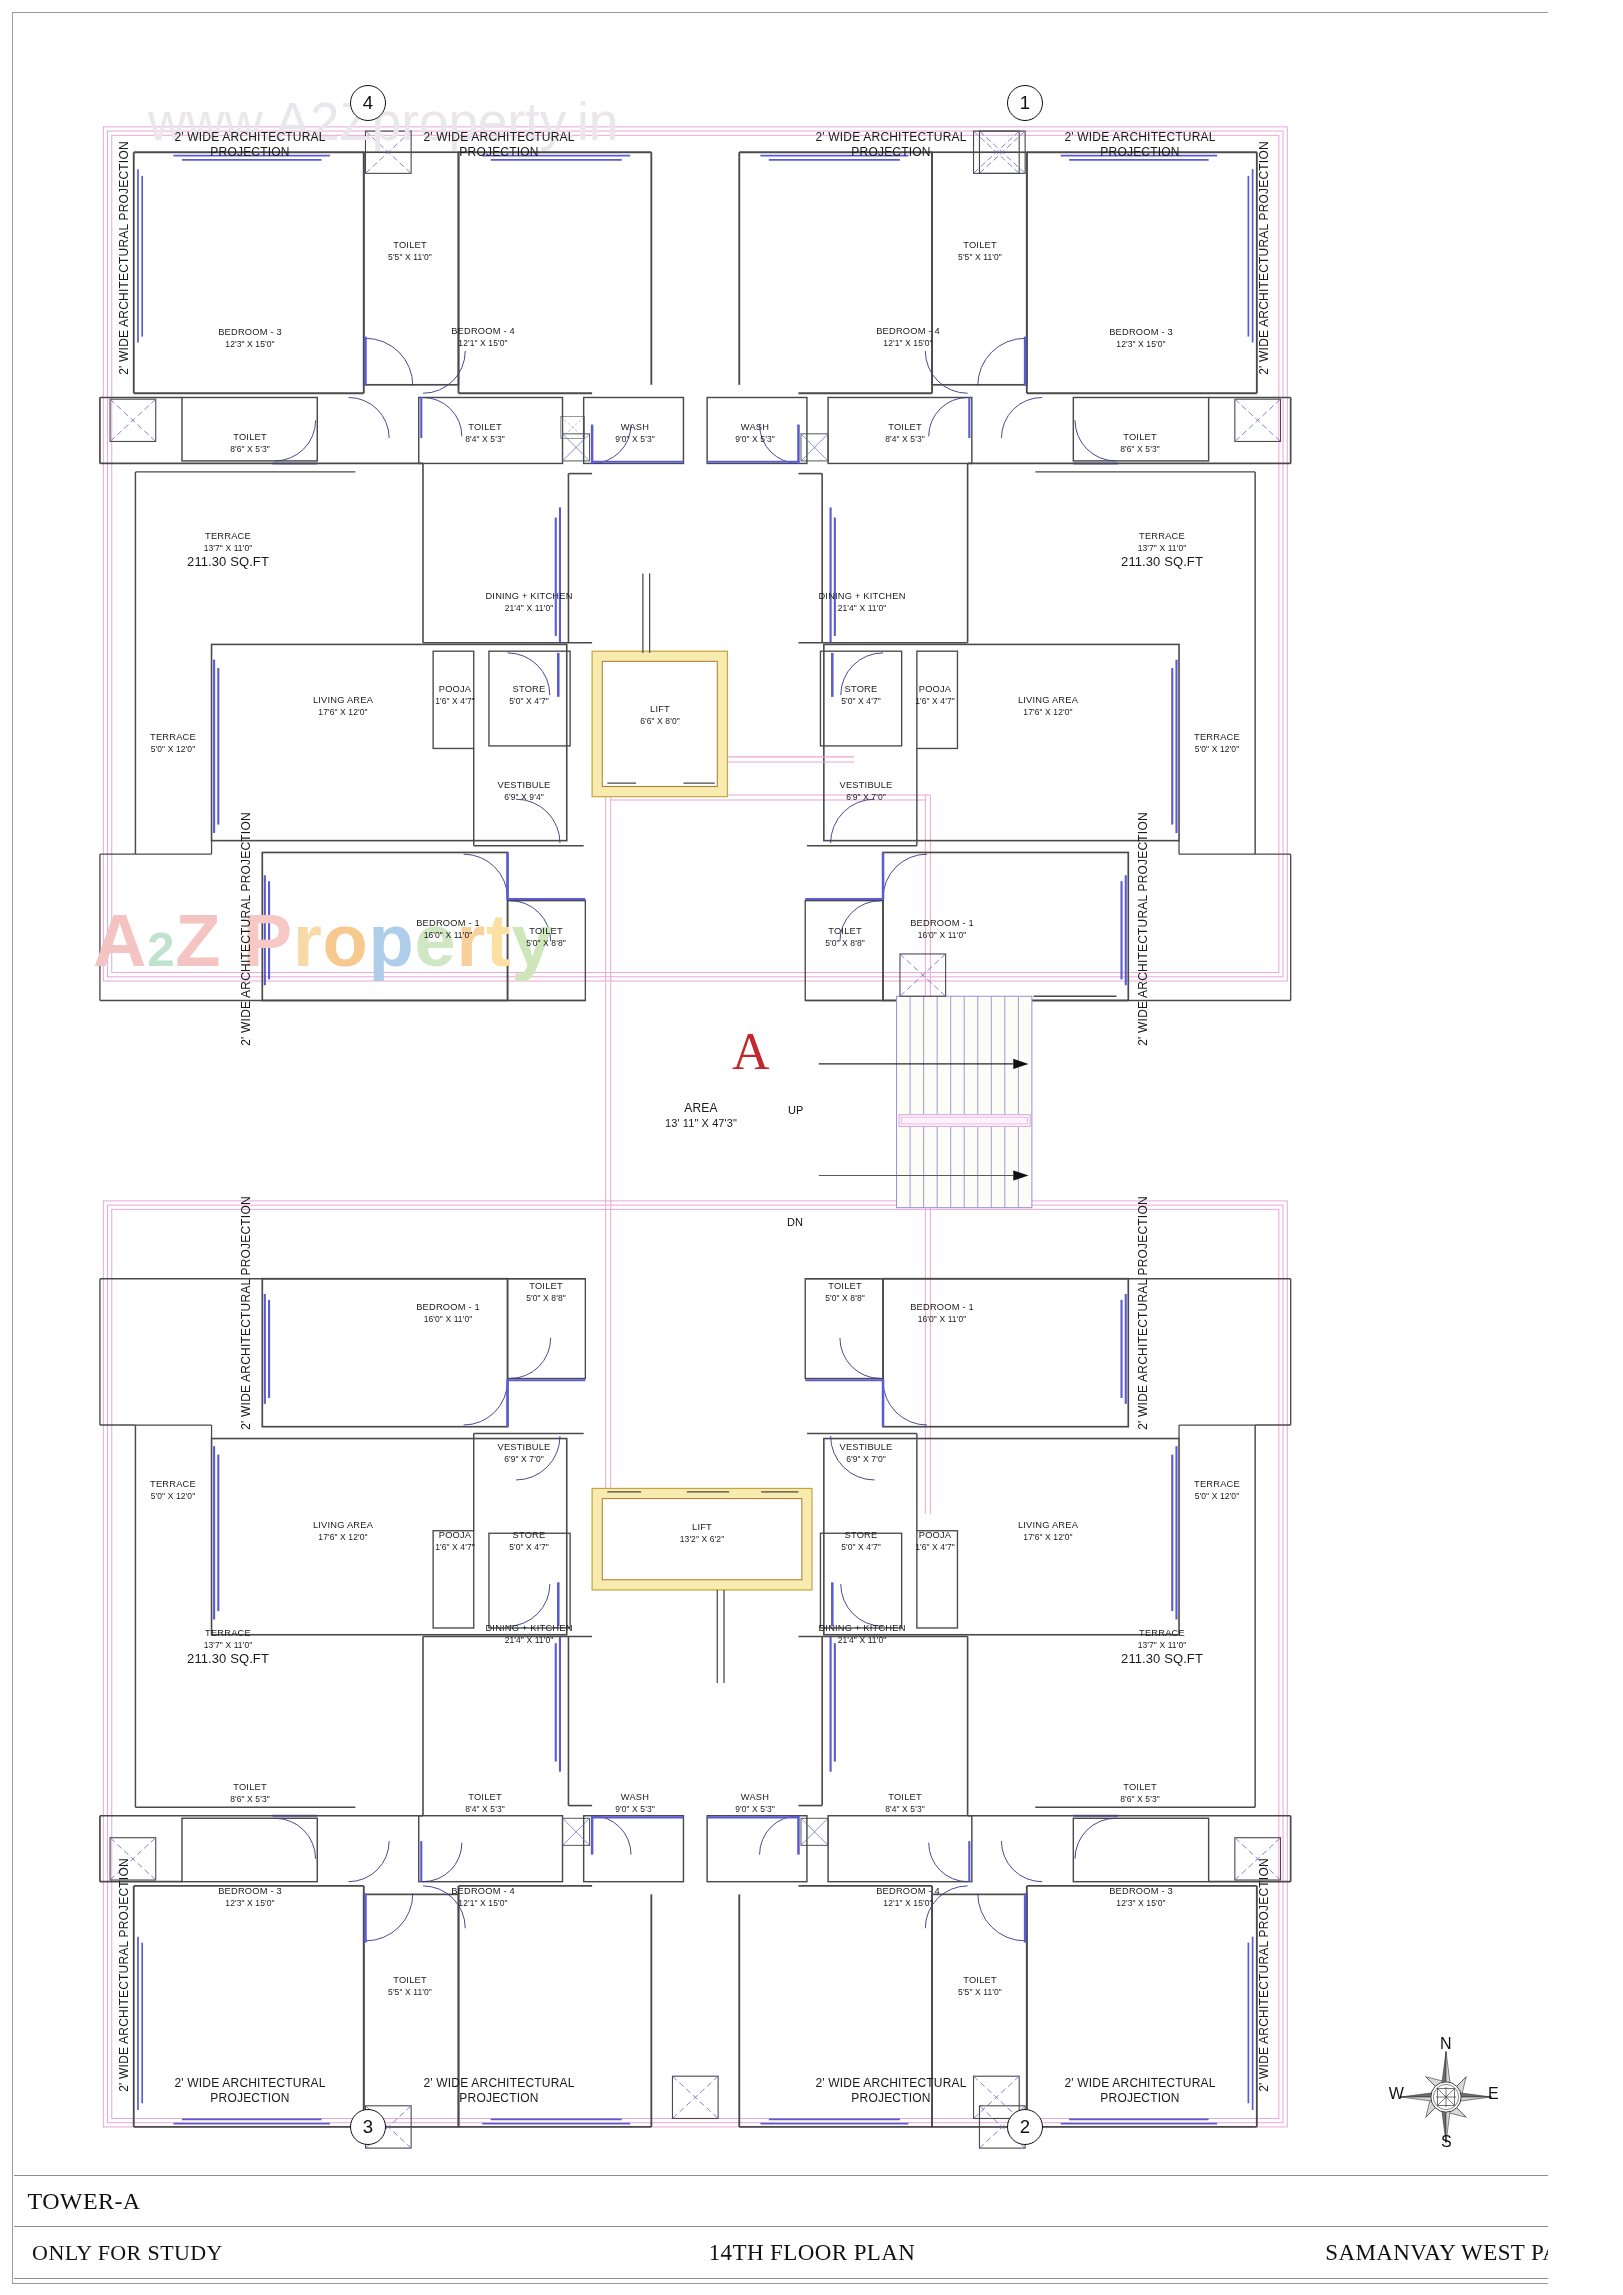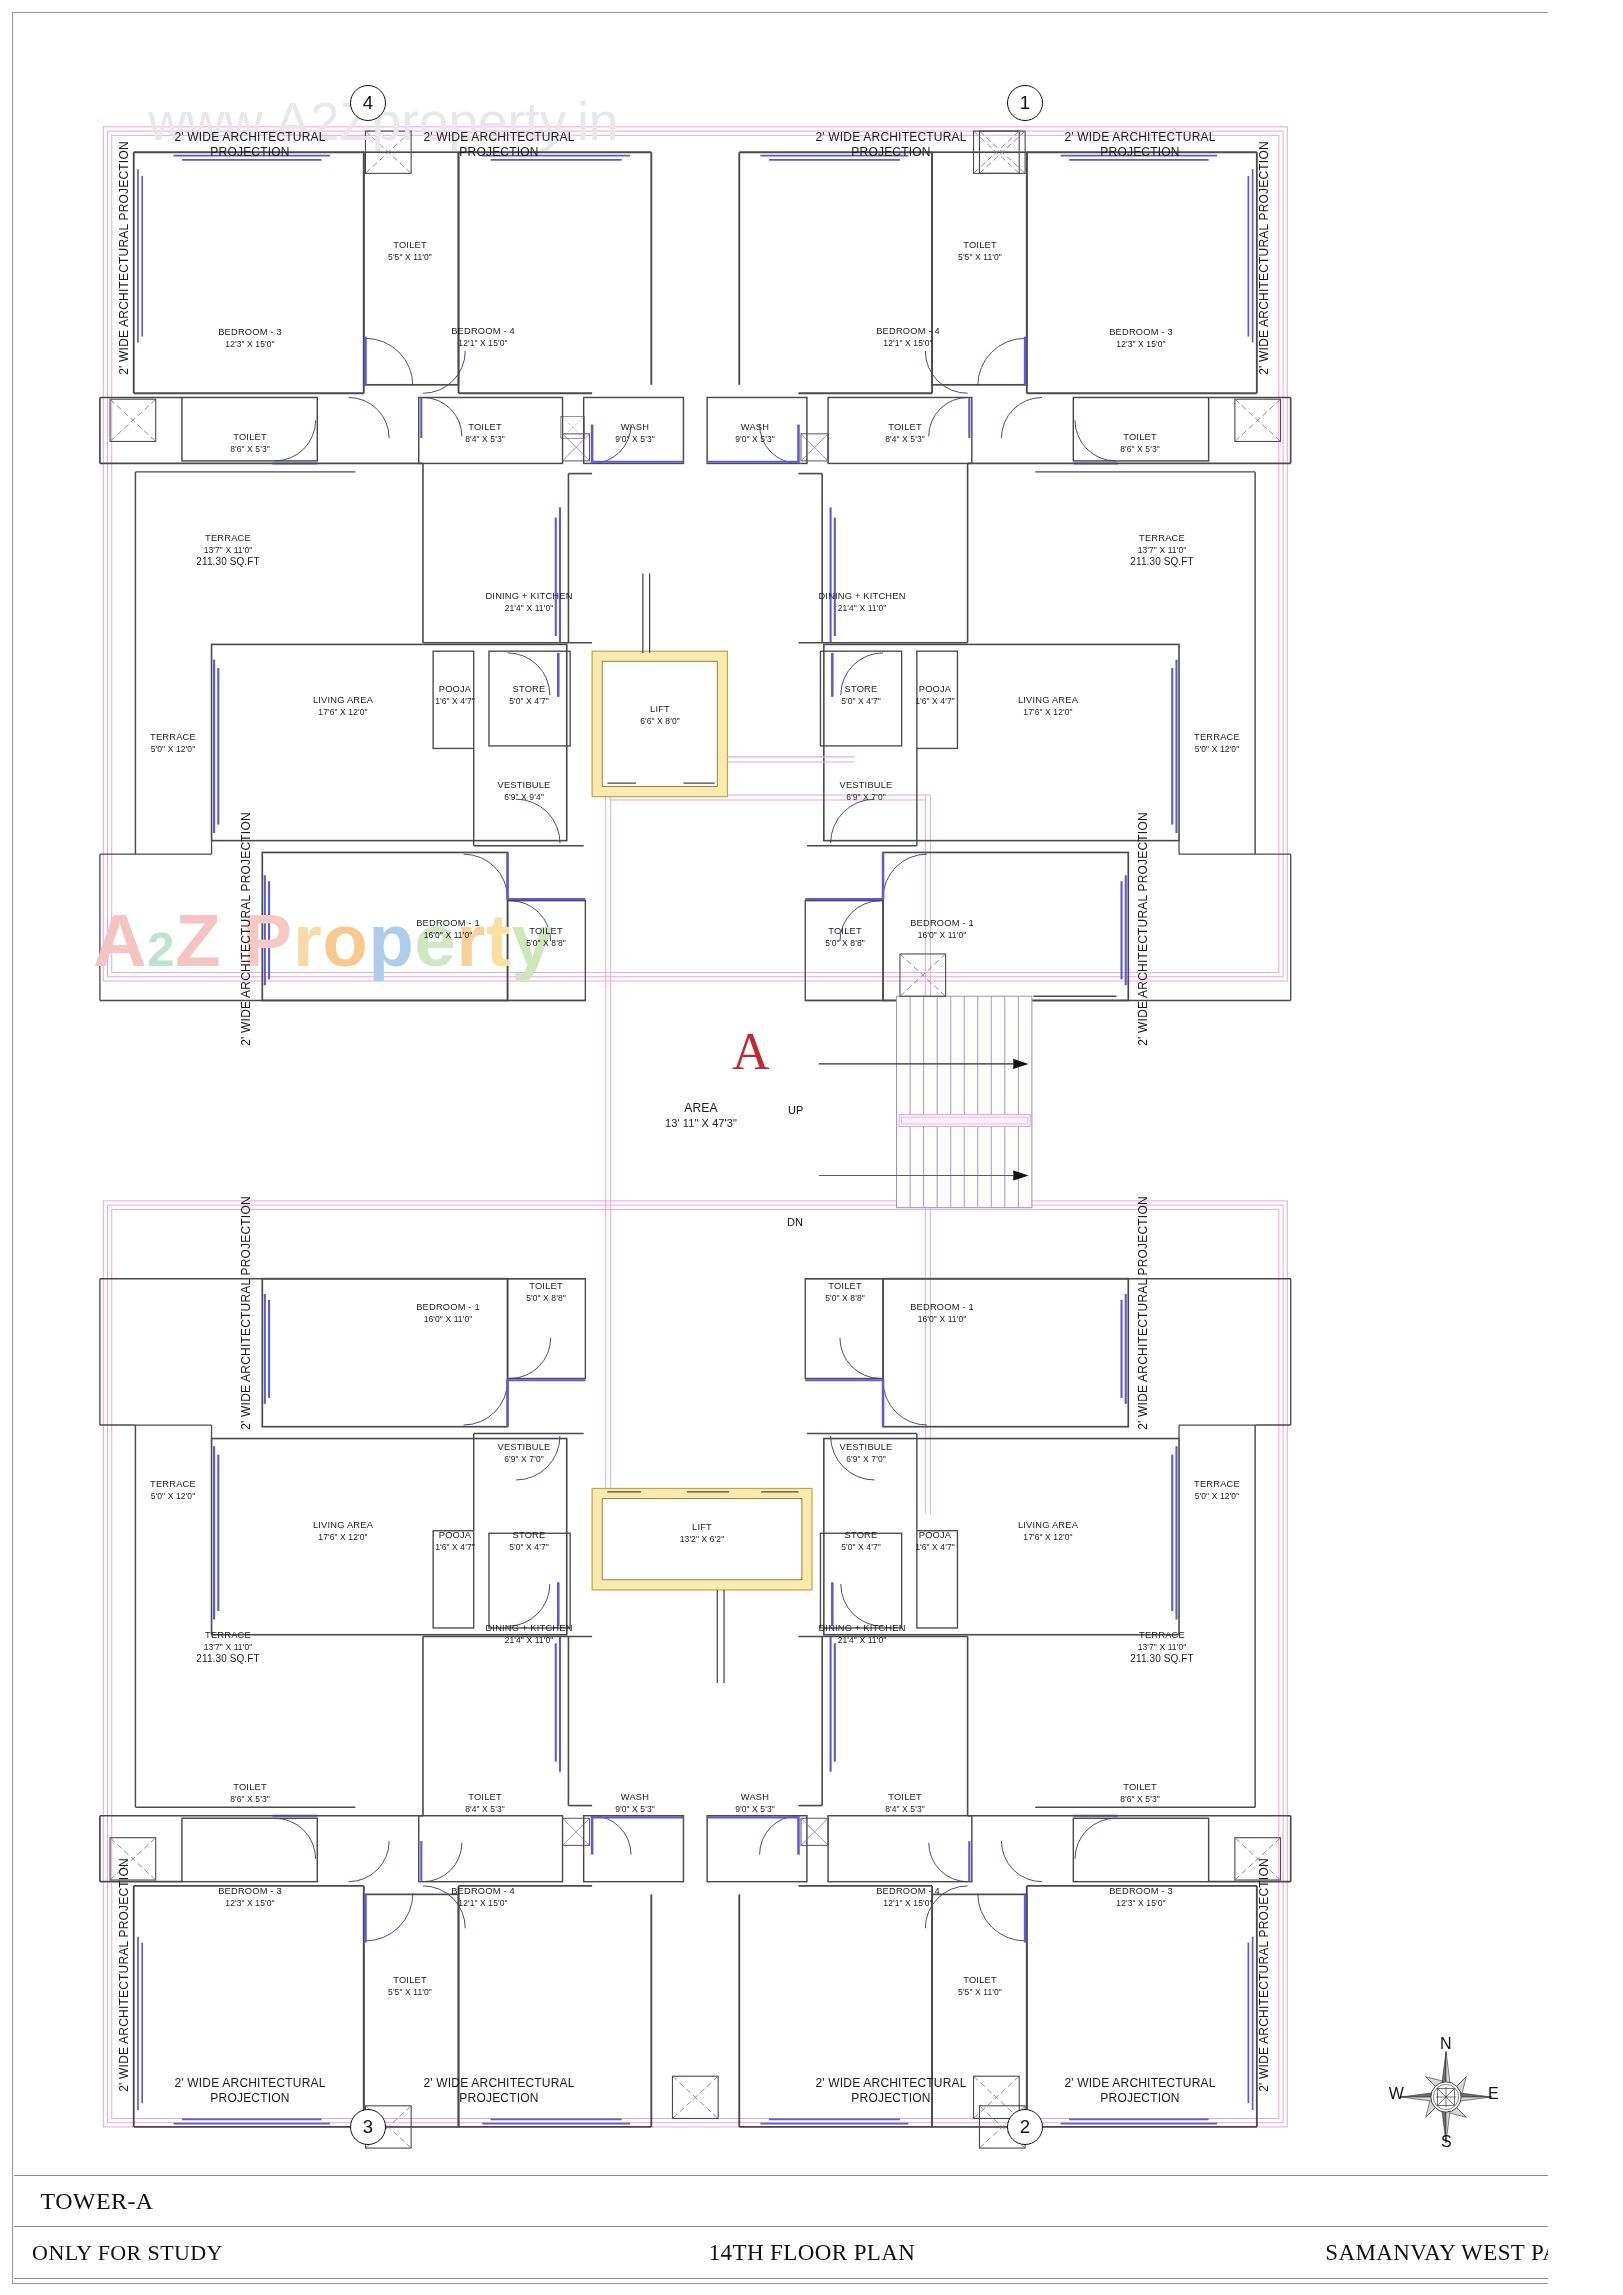--- a/index.html
+++ b/index.html
@@ -75,21 +75,21 @@
     color: #1a1a1a;
     font-family: "Liberation Sans", sans-serif;
     line-height: 1.28;
     white-space: nowrap;
     z-index: 5;
     pointer-events: none;
     transform: translate(-50%, -50%);
   }
   .lbl .n { display: block; font-size: 9.3px; letter-spacing: 0.2px; }
   .lbl .d { display: block; font-size: 8.5px; letter-spacing: 0.1px; }
-  .lbl .s { display: block; font-size: 10px; letter-spacing: 0.1px; }
+  .lbl .s { display: block; font-size: 13px; letter-spacing: 0.1px; }
 
   .lbl.big .n { font-size: 12px; }
   .lbl.big .d { font-size: 11px; }
 
   
   .lbl.vert {
     writing-mode: vertical-rl;
     transform: translate(-50%, -50%) rotate(180deg);
     text-align: center;
   }
@@ -163,21 +163,21 @@
     top: 2175px; height: 52px;
     border-top: 1.3px solid #8e8e8e;
     border-bottom: 1.3px solid #8e8e8e;
     display: flex; align-items: center;
   }
   .tb-row2 {
     top: 2228px; height: 51px;
     border-bottom: 1.7px solid #8e8e8e;
     display: flex; align-items: center;
   }
-  .tb-tower  { padding-left: 27px; font-size: 24px; letter-spacing: 0.4px; }
+  .tb-tower  { padding-left: 14px; font-size: 24px; letter-spacing: 0.4px; }
   .tb-study  { padding-left: 18.6px; font-size: 22px; letter-spacing: 0.4px; flex: 0 0 364px; }
   .tb-floor  { font-size: 23px; letter-spacing: 0.4px; flex: 1; text-align: center; }
   .tb-proj   { font-size: 23px; letter-spacing: 0.4px; flex: 0 0 364px; text-align: right; padding-right: 18.6px; }
 </style>
 </head>
 <body>
 
 <div id="page">
 
   <div class="sheet-border"></div>

